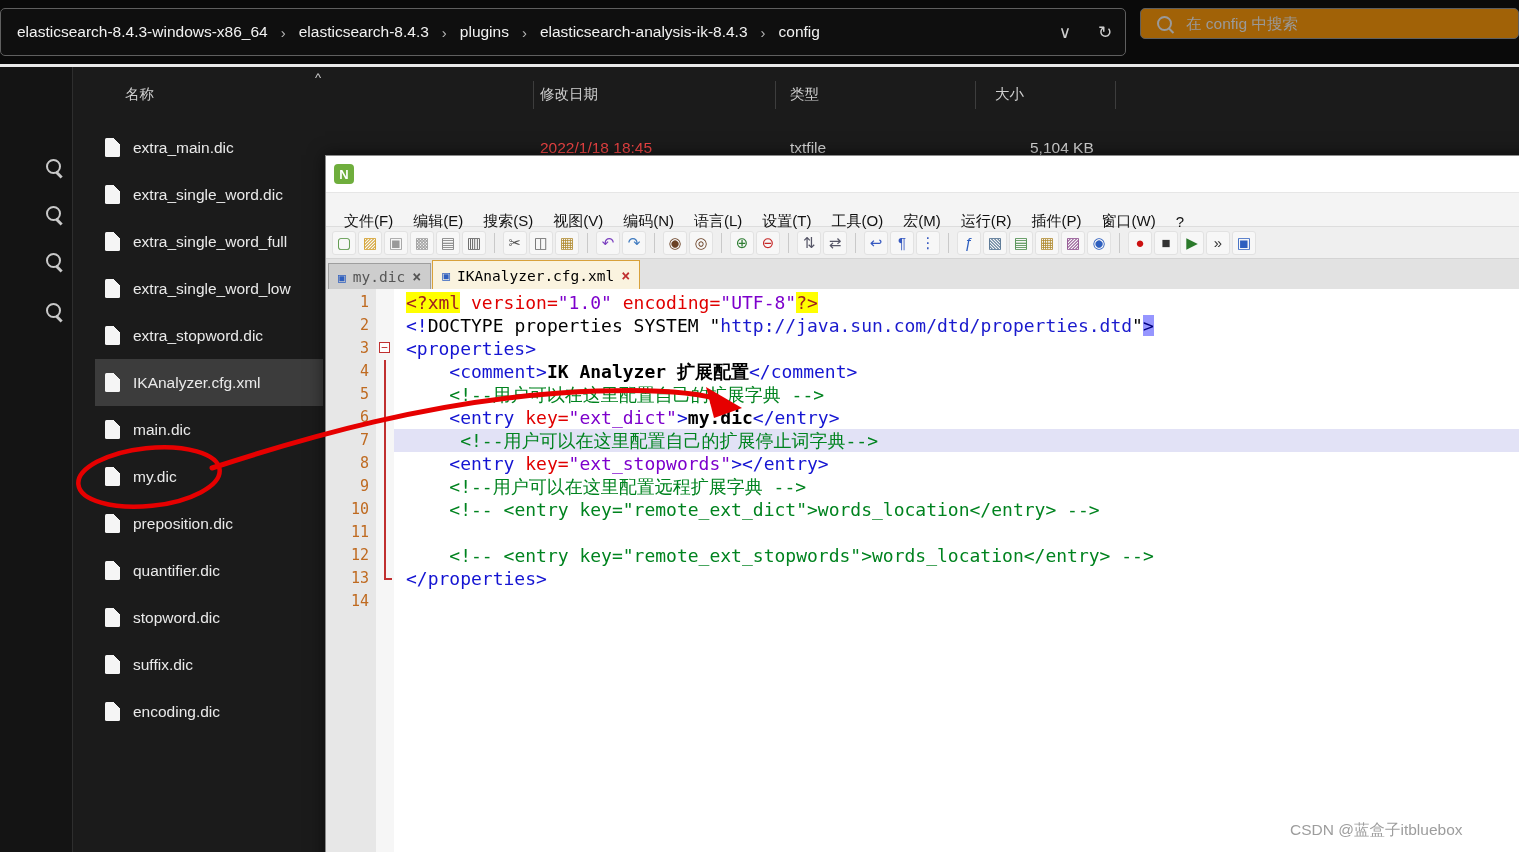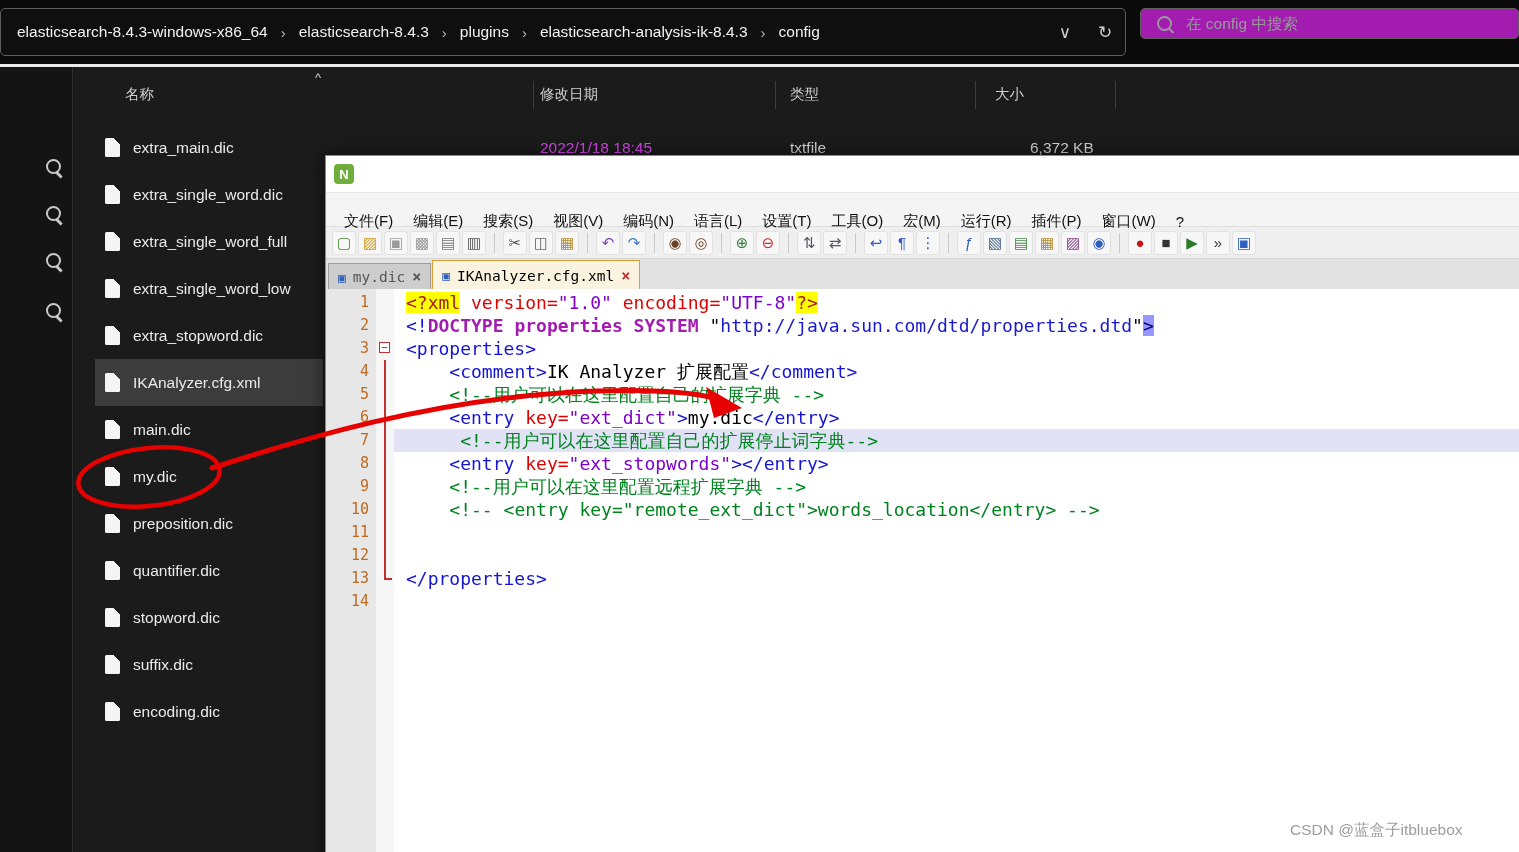--- a/index.html
+++ b/index.html
@@ -9,21 +9,21 @@
   
   .topbar{position:absolute;top:0;left:0;width:100%;height:64px;background:#0a0a0a;}
   .addressbar{position:absolute;left:0;top:8px;width:1126px;height:48px;border:1px solid #5f5f5f;
               border-radius:5px;background:#0f0f0f;display:flex;align-items:center;box-sizing:border-box;}
   .breadcrumb{flex:1;display:flex;align-items:center;padding-left:10px;color:#f2f2f2;
               font-size:15.5px;overflow:hidden;white-space:nowrap;}
   .bc-item{padding:0 6px;}
   .bc-sep{color:#b5b5b5;padding:0 7px;font-size:15px;}
   .icon-btn{width:40px;text-align:center;color:#cfcfcf;font-size:17px;flex:none;}
   .searchbox{position:absolute;left:1140px;top:8px;width:379px;height:31px;border:1px solid #5f5f5f;
-             border-radius:5px;background:#a21caf;display:flex;align-items:center;padding-left:16px;gap:12px;box-sizing:border-box;}
+             border-radius:5px;background:#a16207;display:flex;align-items:center;padding-left:16px;gap:12px;box-sizing:border-box;}
   .mag{width:11px;height:11px;border:2px solid #9a9a9a;border-radius:50%;position:relative;flex:none;}
   .mag::after{content:"";position:absolute;width:2px;height:7px;background:#9a9a9a;left:11px;top:9px;transform:rotate(-45deg);}
   .searchinput{background:transparent;border:none;outline:none;color:#ddd;font-size:15.5px;width:300px;}
   .searchinput::placeholder{color:#9a9a9a;}
   .white-line{position:absolute;top:64px;left:0;width:100%;height:3px;background:#e9e9e9;}
 
   
   .explorer{position:absolute;left:0;top:67px;right:0;bottom:0;background:#1b1b1b;}
   .rail{position:absolute;left:0;top:0;width:72px;bottom:0;background:#141414;border-right:1px solid #2e2e2e;}
   .pin{position:absolute;left:46px;width:11px;height:11px;border:2.5px solid #c9c9c9;border-radius:50%;transform:rotate(-45deg);}
@@ -36,21 +36,21 @@
   .hsep{position:absolute;top:1px;width:1px;height:28px;background:#3d3d3d;}
   .hsep1{left:533px}.hsep2{left:775px}.hsep3{left:975px}.hsep4{left:1115px}
   .sortcaret{position:absolute;left:315px;top:-10px;color:#cfcfcf;font-size:13px;}
 
   .rows{position:absolute;left:95px;top:57px;right:0;}
   .frow{position:relative;height:47px;display:flex;align-items:center;color:#eaeaea;font-size:15.5px;}
   .frow.sel{background:linear-gradient(to right,#3c3c3c 0,#3c3c3c 228px,transparent 228px);}
   .ficon{width:15px;height:19px;margin:0 13px 0 10px;flex:none;border-radius:1.5px;
          background:linear-gradient(225deg, transparent 4.5px, #f5f5f5 0);}
   .fname{white-space:nowrap;}
-  .fdate{position:absolute;left:445px;color:#d946ef;text-align:center;}
+  .fdate{position:absolute;left:445px;color:#ef4444;text-align:center;}
   .ftype{position:absolute;left:695px;color:#d5d5d5;}
   .fsize{position:absolute;left:935px;color:#d5d5d5;}
 
   
   .npp{position:absolute;left:325px;top:155px;width:1250px;height:760px;background:#f0f0f0;
        border:1px solid #8a8a8a;box-shadow:0 0 16px rgba(0,0,0,.6);z-index:10;box-sizing:border-box;}
   .ttl{height:36px;background:#ffffff;display:flex;align-items:center;padding-left:8px;gap:8px;border-bottom:1px solid #e6e6e6;}
   .nppicon{width:20px;height:20px;background:#6fae3d;color:#fff;border-radius:4px;font-weight:bold;font-size:13px;
            display:flex;align-items:center;justify-content:center;flex:none;}
   .ttltext{font-size:15.5px;color:#111;white-space:nowrap;overflow:hidden;}
@@ -87,25 +87,25 @@
   .fold-start::before{content:"−";position:absolute;left:3px;top:5px;width:11px;height:11px;border:1px solid #c03030;
                       color:#c03030;font-size:11px;line-height:10px;text-align:center;background:#fff;box-sizing:border-box;}
   .fold-mid::before{content:"";position:absolute;left:8px;top:0;bottom:0;width:1.5px;background:#c03030;}
   .fold-end::before{content:"";position:absolute;left:8px;top:0;height:12px;width:1.5px;background:#c03030;}
   .fold-end::after{content:"";position:absolute;left:8px;top:11px;width:8px;height:1.5px;background:#c03030;}
 
   .sg-pi{background:#ffff00;color:#a02020;}
   .sg-pl{color:#000;}
   .sg-at{color:#e00000;}
   .sg-va{color:#7d00cc;}
-  .sg-dt{color:#a21caf;font-weight:bold;}
+  .sg-dt{color:#000000;}
   .sg-ur{color:#1a1acd;}
   .sg-tm{background:#9696ff;color:#000080;}
   .sg-tg{color:#1414d2;}
-  .sg-tx{color:#000;font-weight:normal;}
+  .sg-tx{color:#000;font-weight:bold;}
   .sg-cm{color:#00831f;}
 
   
   .anno{position:absolute;left:0;top:0;width:1519px;height:852px;pointer-events:none;z-index:50;}
   .watermark{position:absolute;left:1290px;top:820px;font-size:15.5px;color:#9d9d9d;z-index:55;}
 </style>
 </head>
 <body>
 
 <div class="screen">
@@ -150,21 +150,21 @@
         <div class="hcol hcol1">修改日期</div>
         <div class="hcol hcol2">类型</div>
         <div class="hcol hcol3">大小</div>
       </div>
     <div class="rows">
         <div class="frow">
           <span class="ficon"></span>
           <span class="fname">extra_main.dic</span>
           <span class="fdate">2022/1/18 18:45</span>
           <span class="ftype">txtfile</span>
-          <span class="fsize">6,372 KB</span>
+          <span class="fsize">5,104 KB</span>
         </div>
         <div class="frow">
           <span class="ficon"></span>
           <span class="fname">extra_single_word.dic</span>
         </div>
         <div class="frow">
           <span class="ficon"></span>
           <span class="fname">extra_single_word_full</span>
         </div>
         <div class="frow">
@@ -350,21 +350,21 @@
           <div class="line">
             <span class="c-book"></span>
             <span class="c-num">11</span>
             <span class="c-fold fold-mid"></span>
             <span class="c-text"><span class="sg-pl">    </span></span>
           </div>
           <div class="line">
             <span class="c-book"></span>
             <span class="c-num">12</span>
             <span class="c-fold fold-mid"></span>
-            <span class="c-text"><span class="sg-pl">    </span></span>
+            <span class="c-text"><span class="sg-pl">    </span><span class="sg-cm">&lt;!-- &lt;entry key="remote_ext_stopwords"&gt;words_location&lt;/entry&gt; --&gt;</span></span>
           </div>
           <div class="line">
             <span class="c-book"></span>
             <span class="c-num">13</span>
             <span class="c-fold fold-end"></span>
             <span class="c-text"><span class="sg-tg">&lt;/properties&gt;</span></span>
           </div>
           <div class="line">
             <span class="c-book"></span>
             <span class="c-num">14</span>

